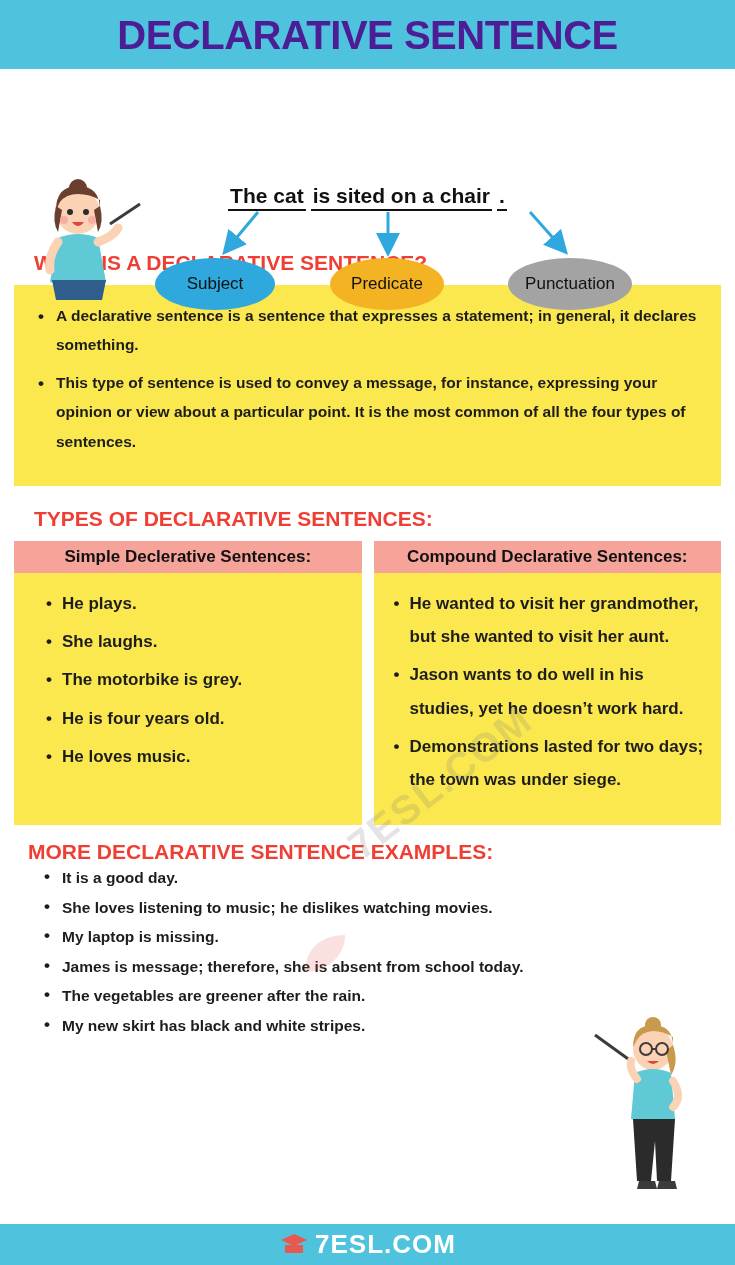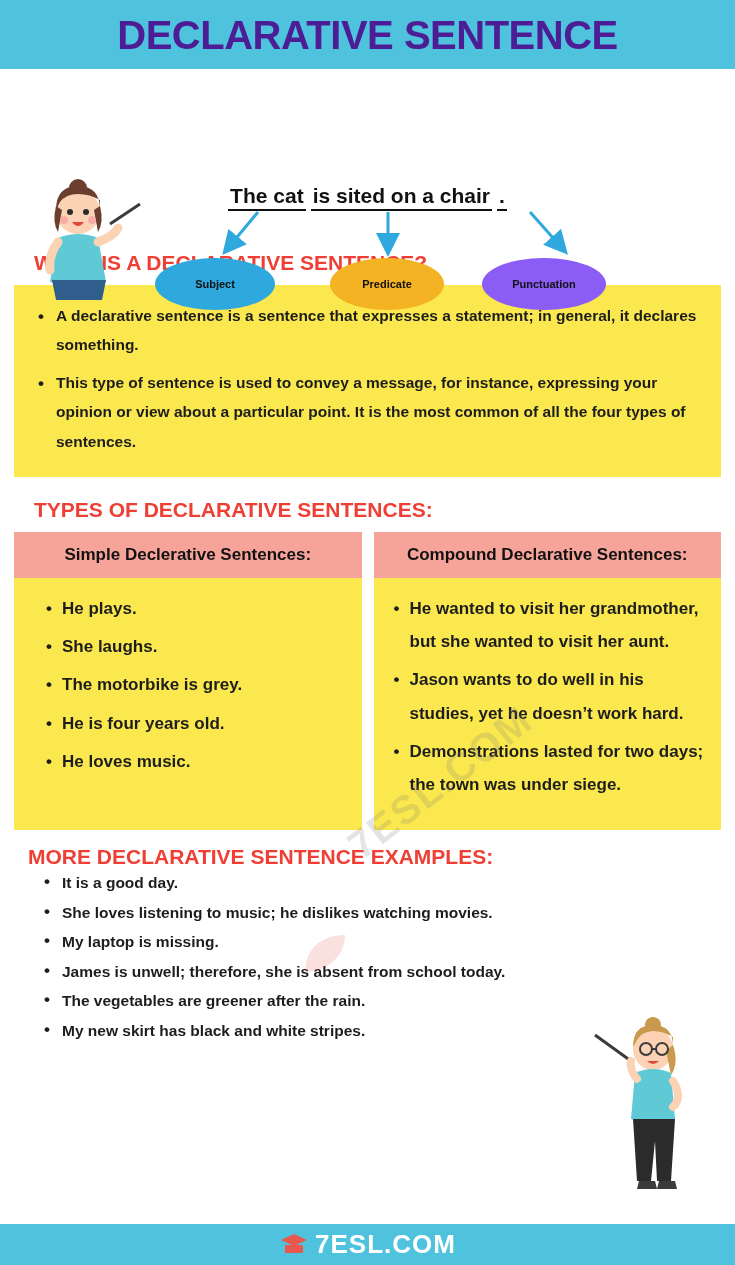--- a/index.html
+++ b/index.html
@@ -53,35 +53,35 @@
     display: inline-block;
   }
   .ex-gap { display:inline-block; width:5px; }
 
   .label-oval {
     position: absolute;
     border-radius: 50%;
     display: flex;
     align-items: center;
     justify-content: center;
-    font-weight: bold;
+    font-weight: normal;
     color: #111;
-    font-size: 11px;
+    font-size: 17px;
   }
   .oval-subject {
     left: 155px; top: 186px; width: 120px; height: 52px;
     background: #2ea8dd;
   }
   .oval-predicate {
     left: 330px; top: 186px; width: 114px; height: 52px;
     background: #f4b323;
   }
   .oval-punct {
-    left: 482px; top: 186px; width: 124px; height: 52px;
-    background: #8b5cf6;
+    left: 508px; top: 186px; width: 124px; height: 52px;
+    background: #a3a3a3;
   }
   .arrow-svg { position: absolute; left: 0; top: 128px; }
 
   .teacher-left { position: absolute; left: 32px; top: 104px; }
 
   
   .section-title {
     font-size: 21px;
     font-weight: bold;
     color: #ef3e33;
@@ -103,39 +103,39 @@
   .yellow-block ul { list-style: none; }
   .yellow-block li {
     position: relative;
     padding-left: 20px;
     font-size: 15.5px;
     font-weight: bold;
     color: #1d1d1d;
     line-height: 1.9;
     margin-bottom: 8px;
   }
-  .yellow-block li:last-child { margin-bottom: 3px; }
+  .yellow-block li:last-child { margin-bottom: 12px; }
   .yellow-block li::before {
     content: "•";
     position: absolute;
     left: 2px; top: 0;
     font-size: 17px;
   }
 
   
   .types-wrap {
     display: flex;
     gap: 12px;
     margin: 12px 14px 0 14px;
     width: 707px;
   }
   .type-col { width: 348px; }
   .type-head {
     background: #f6a39a;
-    height: 46px;
+    height: 32px;
     display: flex;
     align-items: center;
     justify-content: center;
     font-size: 17px;
     font-weight: bold;
     color: #111;
   }
   .type-body {
     background: #fbe84f;
     padding: 14px 14px 16px 14px;
@@ -324,21 +324,21 @@
 <svg class="wm-leaf" viewBox="0 0 50 50">
   <path d="M45 5 C20 5 5 20 5 42 C25 42 45 28 45 5 Z" fill="#e8584f"></path>
 </svg>
 
 <div class="section-title title-more">MORE DECLARATIVE SENTENCE EXAMPLES:</div>
 
 <ul class="more-list">
   <li>It is a good day.</li>
   <li>She loves listening to music; he dislikes watching movies.</li>
   <li>My laptop is missing.</li>
-  <li>James is unwell; therefore, she is absent from school today.</li>
+  <li>James is message; therefore, she is absent from school today.</li>
   <li>The vegetables are greener after the rain.</li>
   <li>My new skirt has black and white stripes.</li>
 </ul>
 
 <svg class="teacher-right" width="120" height="200" viewBox="0 0 120 200">
 
   <line x1="44" y1="48" x2="8" y2="22" stroke="#3b3b3b" stroke-width="3"></line>
 
   <circle cx="66" cy="12" r="8" fill="#c99a4e"></circle>
 

